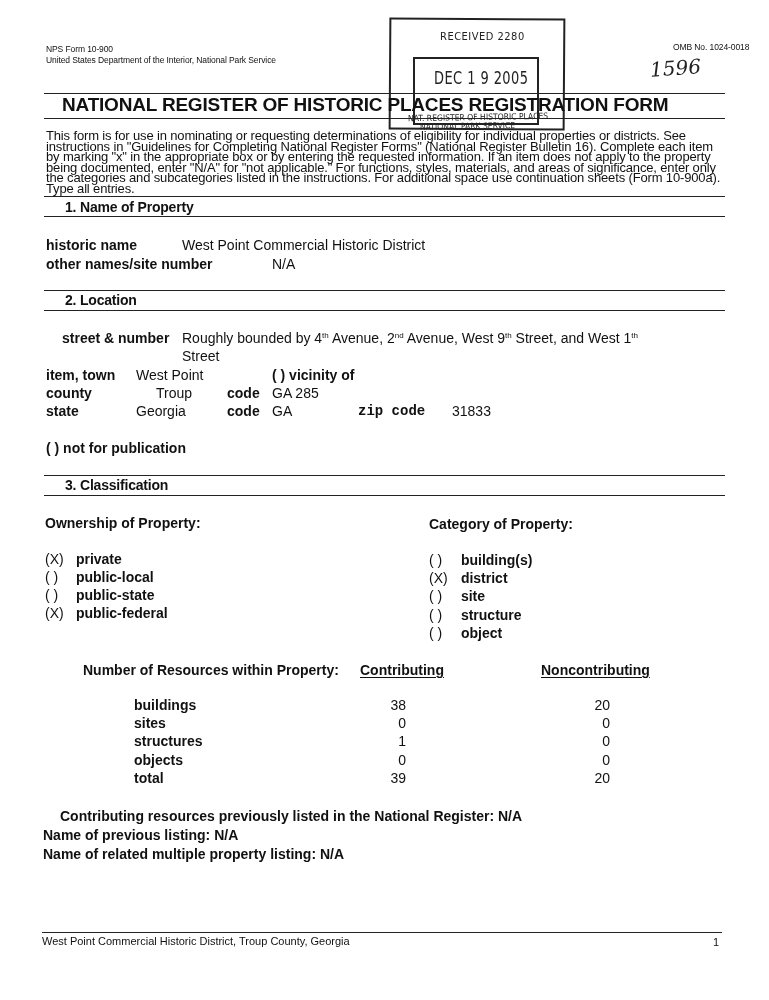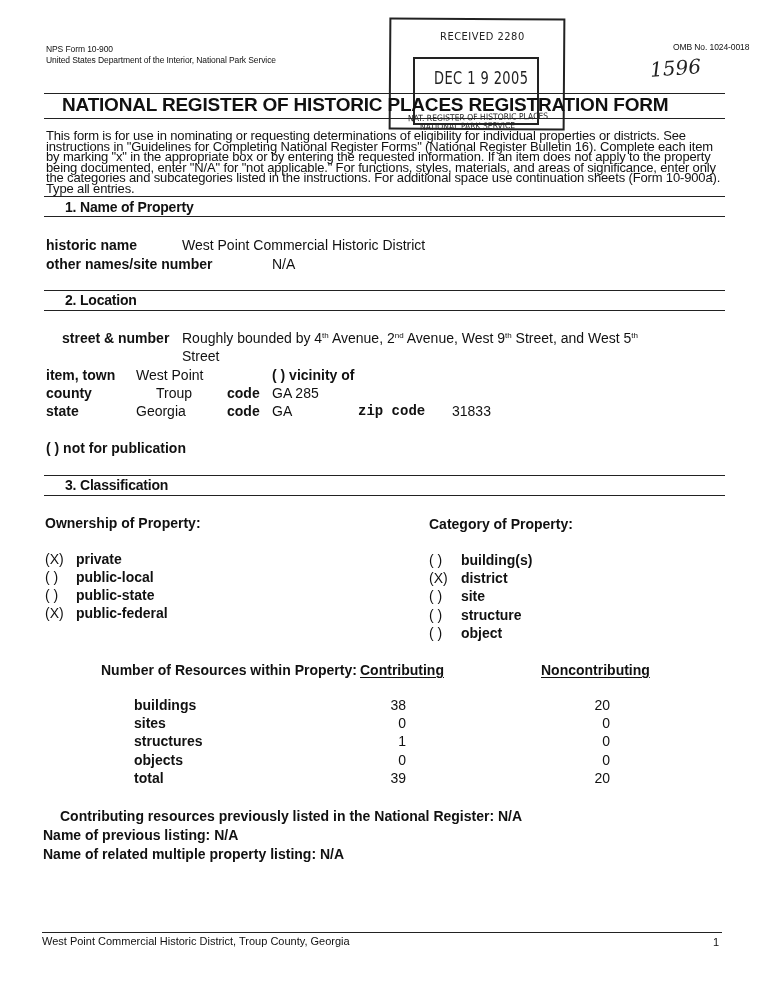--- a/index.html
+++ b/index.html
@@ -66,21 +66,21 @@
 </div>
 <div class="row val" style="left:182px; top:237px;">West Point Commercial Historic District</div>
 <div class="row lbl" style="left:46px; top:256px;">other names/site number</div>
 <div class="row val" style="left:272px; top:256px;">N/A</div>
 
 <div class="rule" style="top:290px;"></div>
 <div class="abs sec-head" style="top:292px;">2. Location</div>
 <div class="rule" style="top:310px;"></div>
 
 <div class="row lbl" style="left:46px; top:330px;margin-left:16px;">street &amp; number</div>
-<div class="row val" style="left:182px; top:330px;"><span>Roughly bounded by 4</span><sup>th</sup><span> Avenue, 2</span><sup>nd</sup><span> Avenue, West 9</span><sup>th</sup><span> Street, and West 5</span><sup>th</sup></div>
+<div class="row val" style="left:182px; top:330px;"><span>Roughly bounded by 4</span><sup>th</sup><span> Avenue, 2</span><sup>nd</sup><span> Avenue, West 9</span><sup>th</sup><span> Street, and West 1</span><sup>th</sup></div>
 <div class="row val" style="left:182px; top:348px;">Street</div>
 
 <div class="row lbl" style="left:46px; top:367px;">item, town</div>
 <div class="row val" style="left:136px; top:367px;">West Point</div>
 <div class="row lbl" style="left:272px; top:367px;">( ) vicinity of</div>
 
 <div class="row lbl" style="left:46px; top:385px;">county</div>
 <div class="row val" style="left:136px; top:385px;margin-left:20px;">Troup</div>
 <div class="row lbl" style="left:227px; top:385px;">code</div>
 <div class="row val" style="left:272px; top:385px;">GA 285</div>
@@ -132,21 +132,21 @@
 </div>
 <div class="row" style="left:429px; top:607px;">
   <span class="val" style="display:inline-block; width:28px;">( )</span>
   <span class="lbl">structure</span>
 </div>
 <div class="row" style="left:429px; top:625px;">
   <span class="val" style="display:inline-block; width:28px;">( )</span>
   <span class="lbl">object</span>
 </div>
 
-<div class="row lbl" style="left:54px; top:662px;padding-left:47px;">Number of Resources within Property:</div>
+<div class="row lbl" style="left:36px; top:662px;padding-left:47px;">Number of Resources within Property:</div>
 <div class="row lbl ul" style="left:360px; top:662px;">Contributing</div>
 <div class="row lbl ul" style="left:541px; top:662px;">Noncontributing</div>
 
 <div class="row lbl" style="left:134px; top:697px;">buildings</div>
 <div class="row val res-num" style="left:366px; top:697px;">38</div>
 <div class="row val res-num" style="left:570px; top:697px;">20</div>
 
 <div class="row lbl" style="left:134px; top:715px;">sites</div>
 <div class="row val res-num" style="left:366px; top:715px;">0</div>
 <div class="row val res-num" style="left:570px; top:715px;">0</div>

